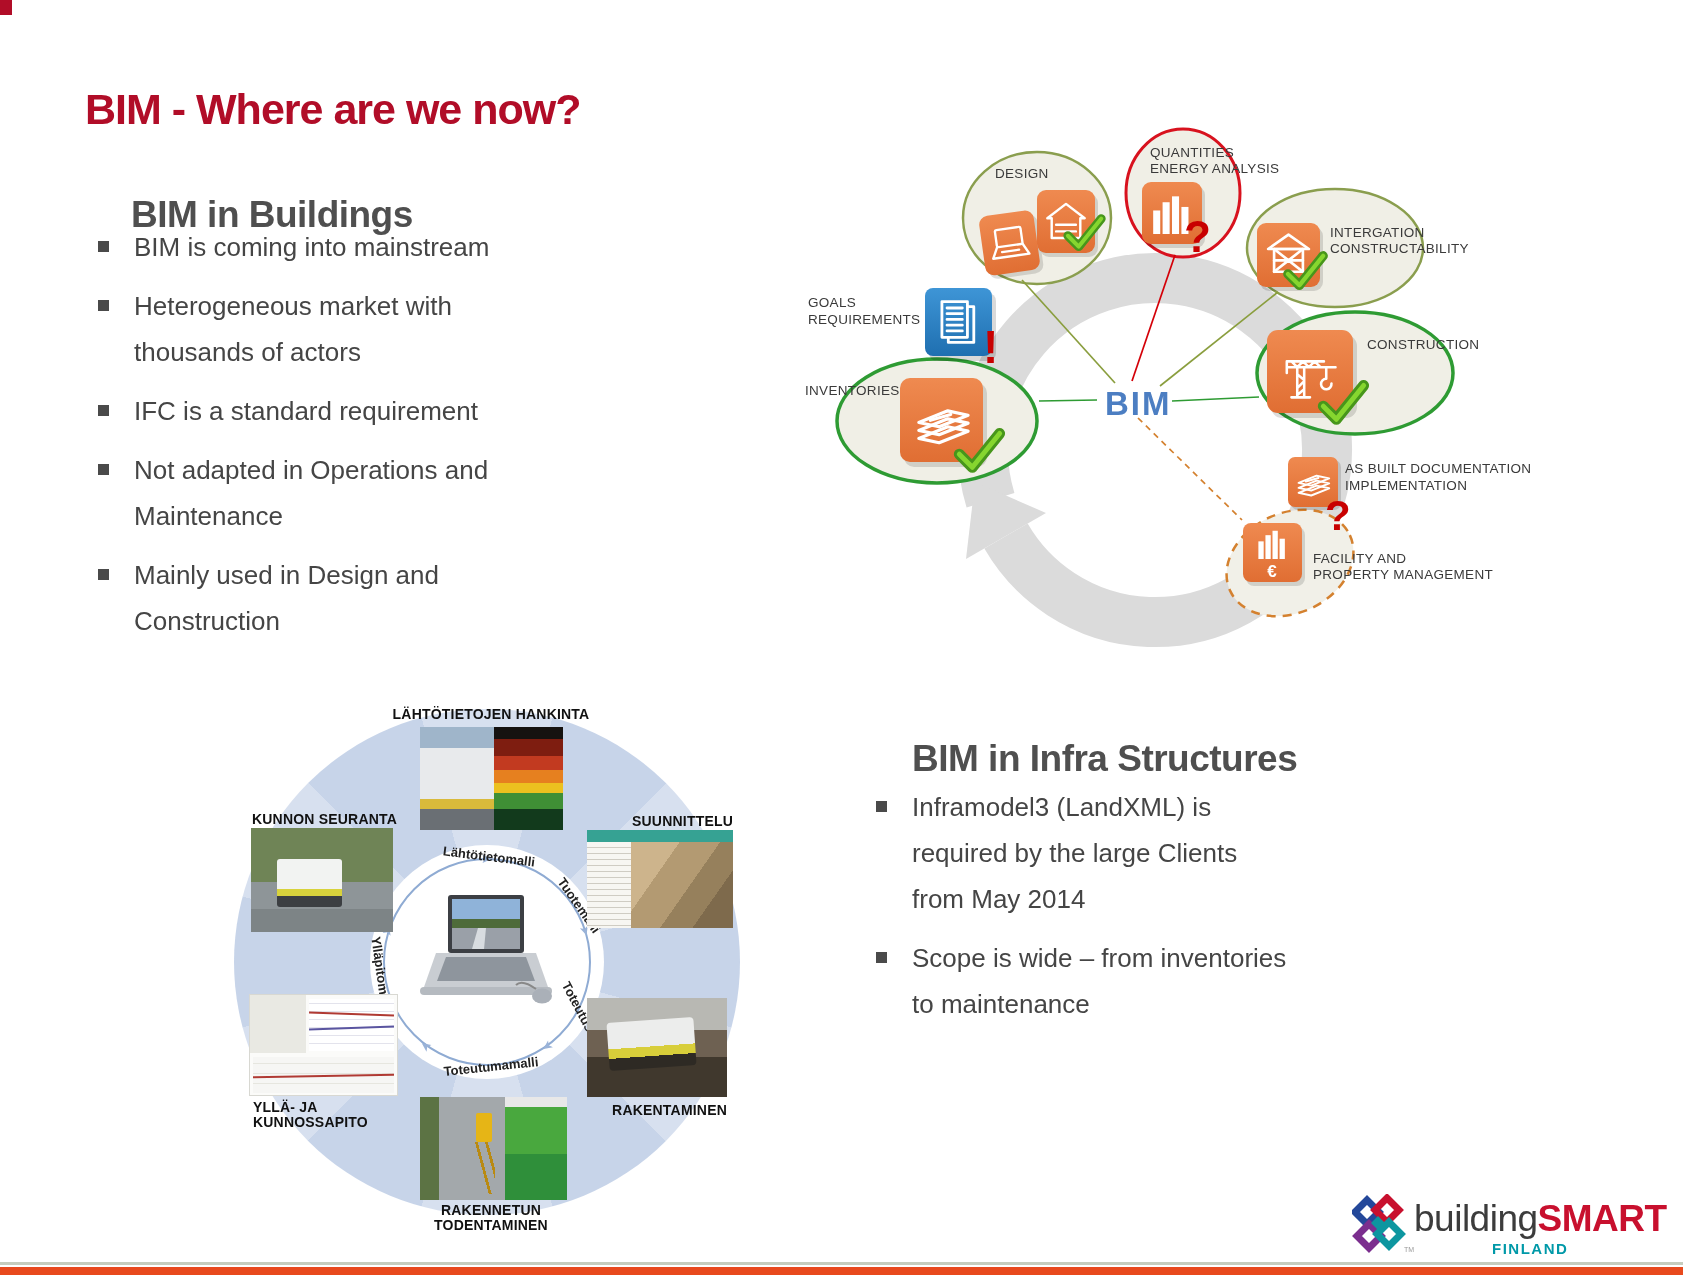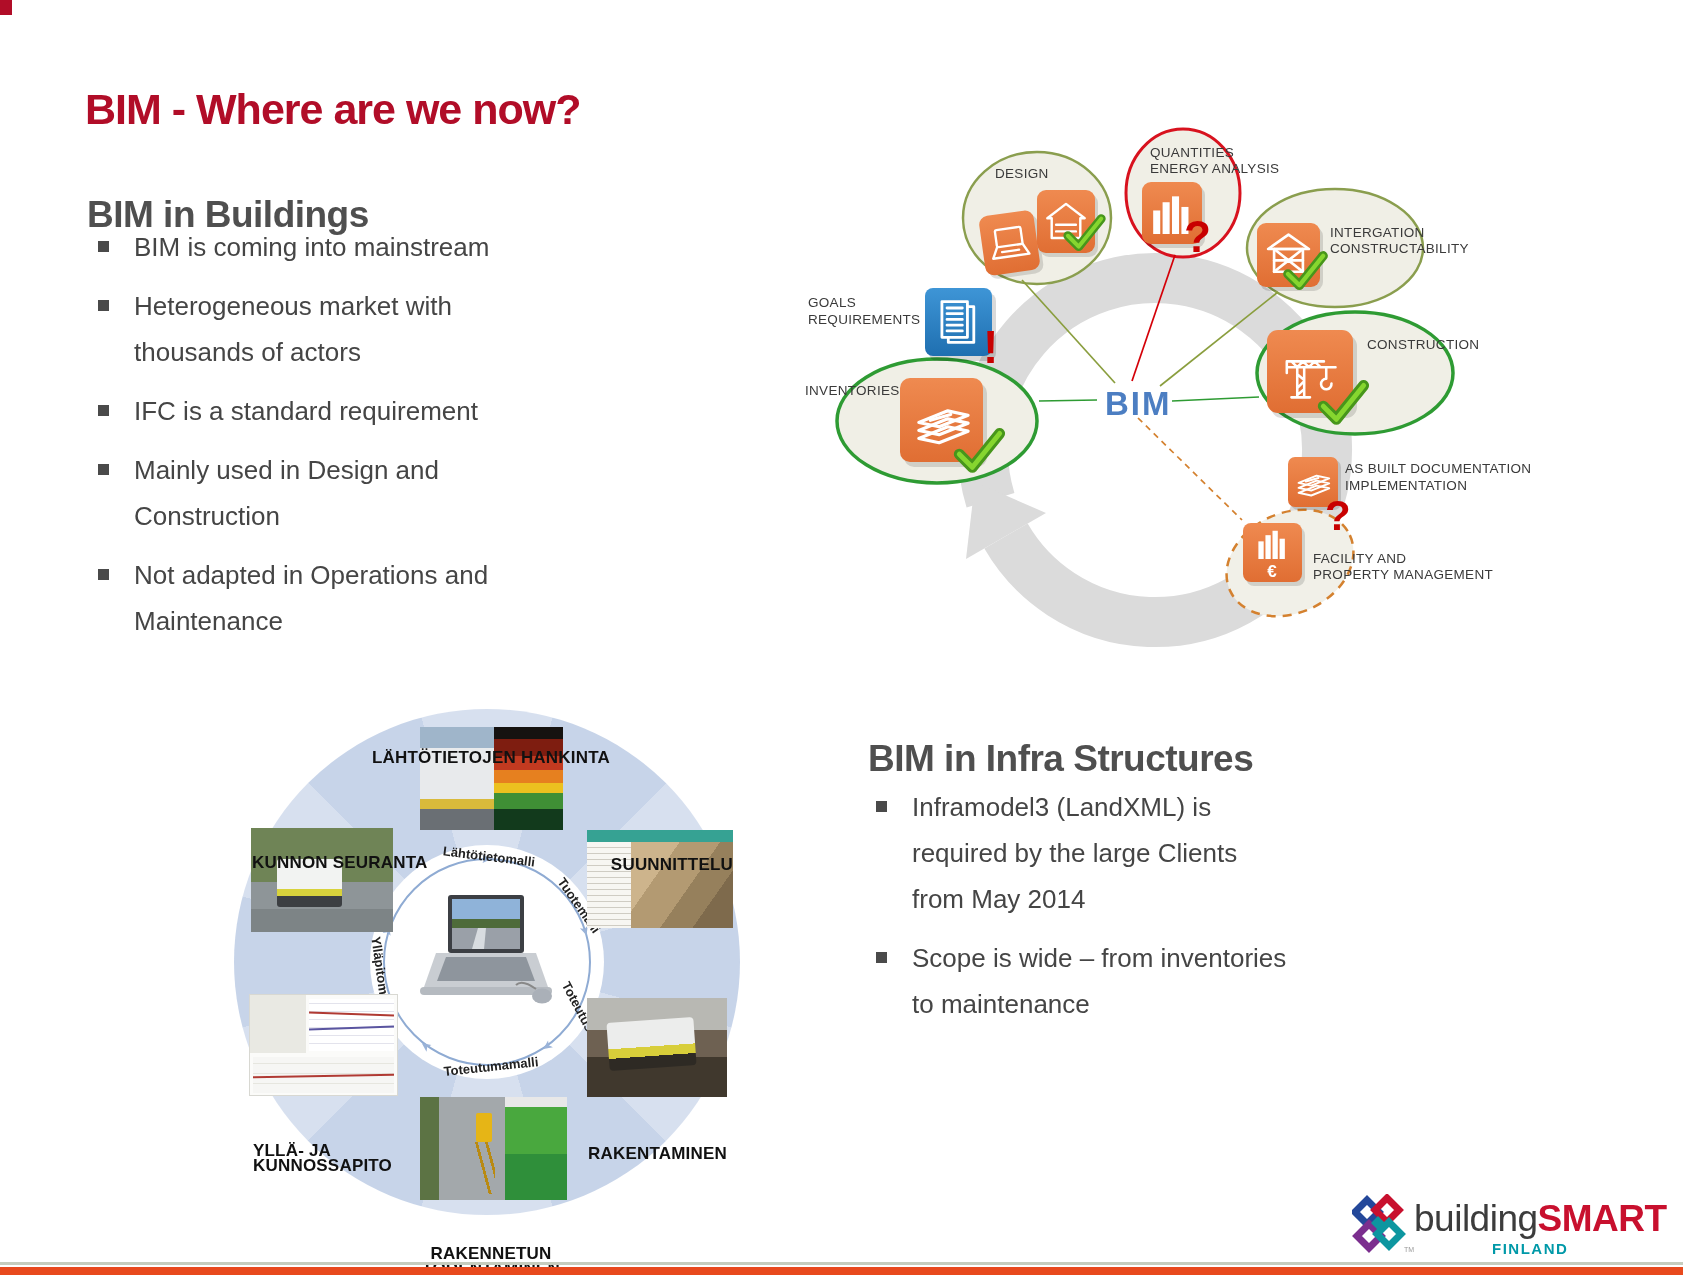--- a/index.html
+++ b/index.html
@@ -9,21 +9,21 @@
     font-family:"Liberation Sans", sans-serif;
   }
   .corner-mark { position:absolute; left:0; top:0; width:12px; height:15px; background:#B10D28; }
 
   .page-title {
     position:absolute; left:85px; top:56px; font-size:43px; font-weight:bold;
     letter-spacing:-1px; color:#B10D28; white-space:nowrap;
   }
   .sec-heading {
     position:absolute; font-size:37px; font-weight:bold; letter-spacing:-0.5px;
-    color:#4F4F4F; white-space:nowrap;
+    color:#4F4F4F; white-space:nowrap;margin-left:44px;
   }
   .h-buildings { left:87px; top:163px; }
   .h-infra    { left:868px; top:707px; }
 
   ul.bullets { list-style:none; margin:0; padding:0; position:absolute;
     font-size:26px; color:#454545; }
   .bl-buildings { left:88px; top:224px; width:660px; }
   .bl-infra     { left:866px; top:784px; width:680px; }
   ul.bullets li { position:relative; padding-left:46px; margin-bottom:13px;
     line-height:46px; white-space:pre-line; }
@@ -42,22 +42,22 @@
     border-radius:50%;
     background:repeating-conic-gradient(from 15deg, #c7d4e9 0deg 30deg, #d7e0ef 30deg 60deg); }
   .wheel-inner { position:absolute; left:145px; top:190px; width:234px; height:234px;
     border-radius:50%; background:#ffffff; }
   .wheel-ring { position:absolute; left:158px; top:203px; width:208px; height:208px;
     border-radius:50%; border:2px solid #8FABD3; box-sizing:border-box; }
   .ring-arrow { position:absolute; font-size:13px; color:#9ab3d8; transform-origin:center;
     line-height:1; }
   .model-label { position:absolute; font-size:13px; font-weight:bold; color:#222222;
     white-space:nowrap; text-align:center; transform-origin:center; }
-  .stage-label { position:absolute; font-size:17px; font-weight:bold; color:#111111;
-    letter-spacing:0.2px; white-space:pre-line; line-height:15px;margin-top:43px; }
+  .stage-label { position:absolute; font-size:14px; font-weight:bold; color:#111111;
+    letter-spacing:0.2px; white-space:pre-line; line-height:15px; }
   .ph { position:absolute; overflow:hidden; }
   .pa { position:absolute; }
   .laptop-svg { position:absolute; left:193px; top:238px; }
 
   
   .bsf-logo { position:absolute; left:1352px; top:1190px; width:320px; height:75px; }
   .bsf-emblem { position:absolute; left:0; top:4px; }
   .bsf-text { position:absolute; left:62px; top:8px; font-size:37px; white-space:nowrap; }
   .bsf-building { color:#3C3C3C; font-weight:normal; letter-spacing:-0.5px; }
   .bsf-smart { color:#C8102E; font-weight:bold; letter-spacing:-0.5px; }
@@ -76,24 +76,24 @@
   <div class="corner-mark"></div>
 
   <h1 class="page-title">BIM - Where are we now?</h1>
 
   <h2 class="sec-heading h-buildings">BIM in Buildings</h2>
   <ul class="bullets bl-buildings">
     <li>BIM is coming into mainstream</li>
     <li>Heterogeneous market with
 thousands of actors</li>
     <li>IFC is a standard requirement</li>
+    <li>Not adapted in Operations and
+Maintenance</li>
     <li>Mainly used in Design and
 Construction</li>
-    <li>Not adapted in Operations and
-Maintenance</li>
   </ul>
 
   <h2 class="sec-heading h-infra">BIM in Infra Structures</h2>
   <ul class="bullets bl-infra">
     <li>Inframodel3 (LandXML) is
 required by the large Clients
 from May 2014</li>
     <li>Scope is wide – from inventories
 to maintenance</li>
   </ul>

